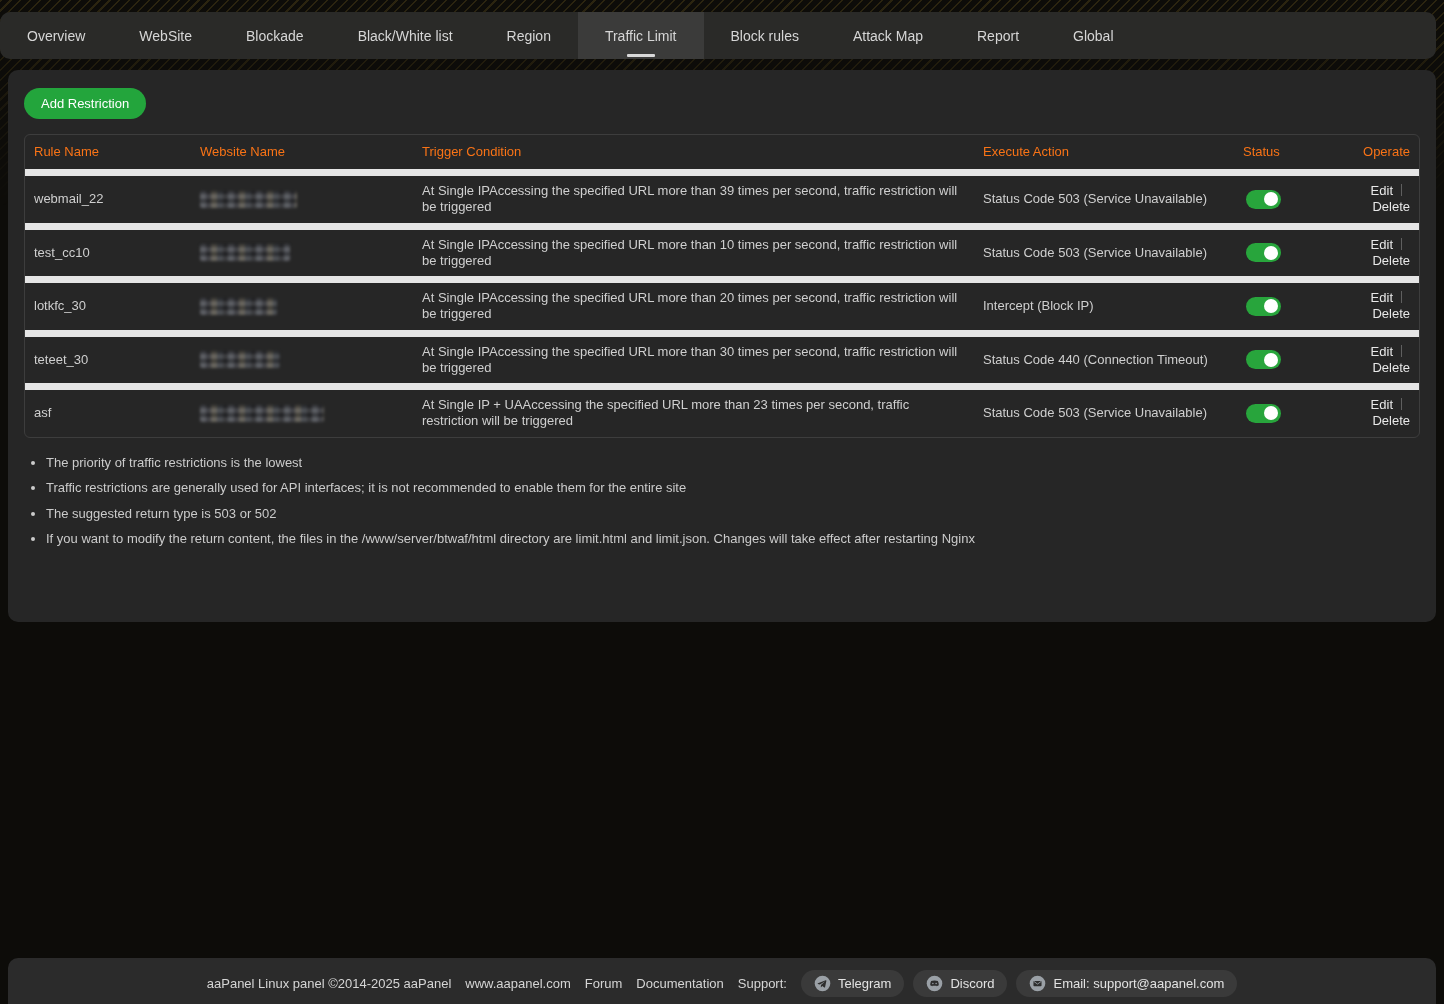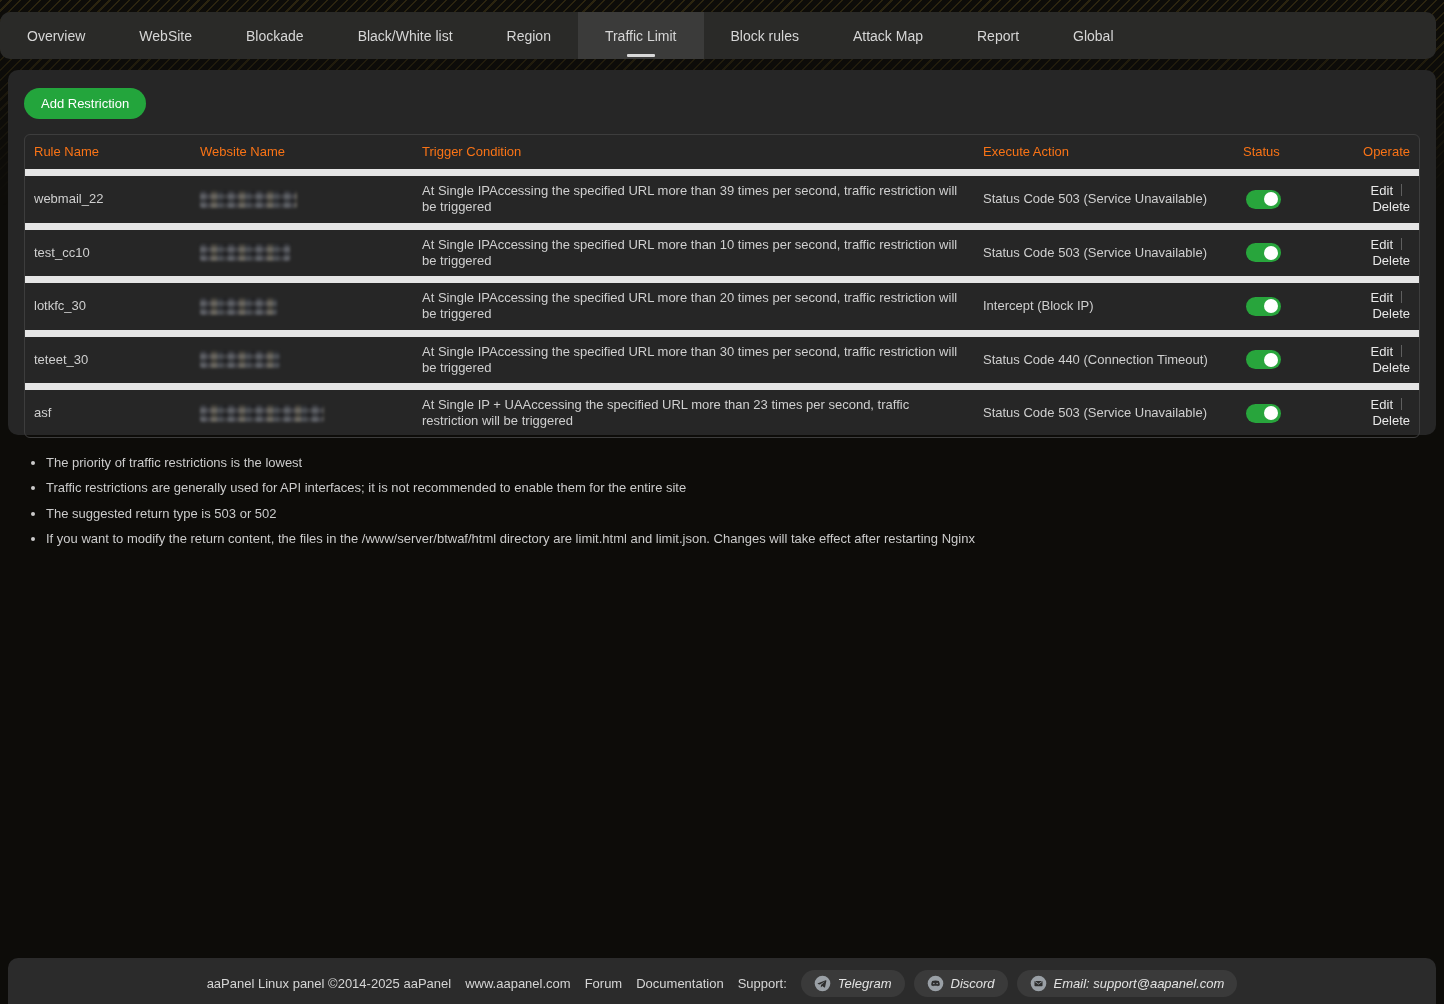--- a/index.html
+++ b/index.html
@@ -34,21 +34,21 @@
   }
   .nav-tab.active { background: #3b3b3a; }
   .nav-tab.active::after {
     content: ""; position: absolute; left: 50%; bottom: 2px;
     transform: translateX(-50%);
     width: 28px; height: 3px; background: #d9d9d9; border-radius: 1px;
   }
 
   
   .main-panel {
-    position: absolute; top: 70px; left: 8px; right: 8px; height: 365px;
+    position: absolute; top: 70px; left: 8px; right: 8px; height: 552px;
     background: #262626; border-radius: 10px; padding: 18px 16px;
   }
   .btn-add {
     display: inline-block; height: 31px; padding: 0 17px; line-height: 31px;
     background: #23a53c; color: #ffffff; font-size: 13px;
     border: none; border-radius: 16px; cursor: pointer;
     font-family: inherit;
   }
 
   .rules-table {
@@ -108,21 +108,21 @@
   .footer-bar {
     position: absolute; top: 958px; left: 8px; right: 8px; height: 60px;
     background: #2b2b2b; border-radius: 10px;
     display: flex; align-items: flex-start; justify-content: center;
   }
   .footer-inner {
     display: flex; align-items: center; margin-top: 12px; gap: 14px;
     font-size: 13px; color: #d5d5d5; white-space: nowrap;
   }
   .footer-link { cursor: pointer; color: #d5d5d5; }
-  .support-pills { display: flex; gap: 9px; align-items: center; font-style: italic; }
+  .support-pills { display: flex; gap: 9px; align-items: center; }
   .pill {
     display: flex; align-items: center; gap: 7px;
     height: 27px; padding: 0 13px; border-radius: 14px;
     background: #3a3a3a; cursor: pointer; color: #e2e2e2; font-size: 13px;
   }
   .pill svg { display: block; }
 </style>
 </head>
 <body>
 

